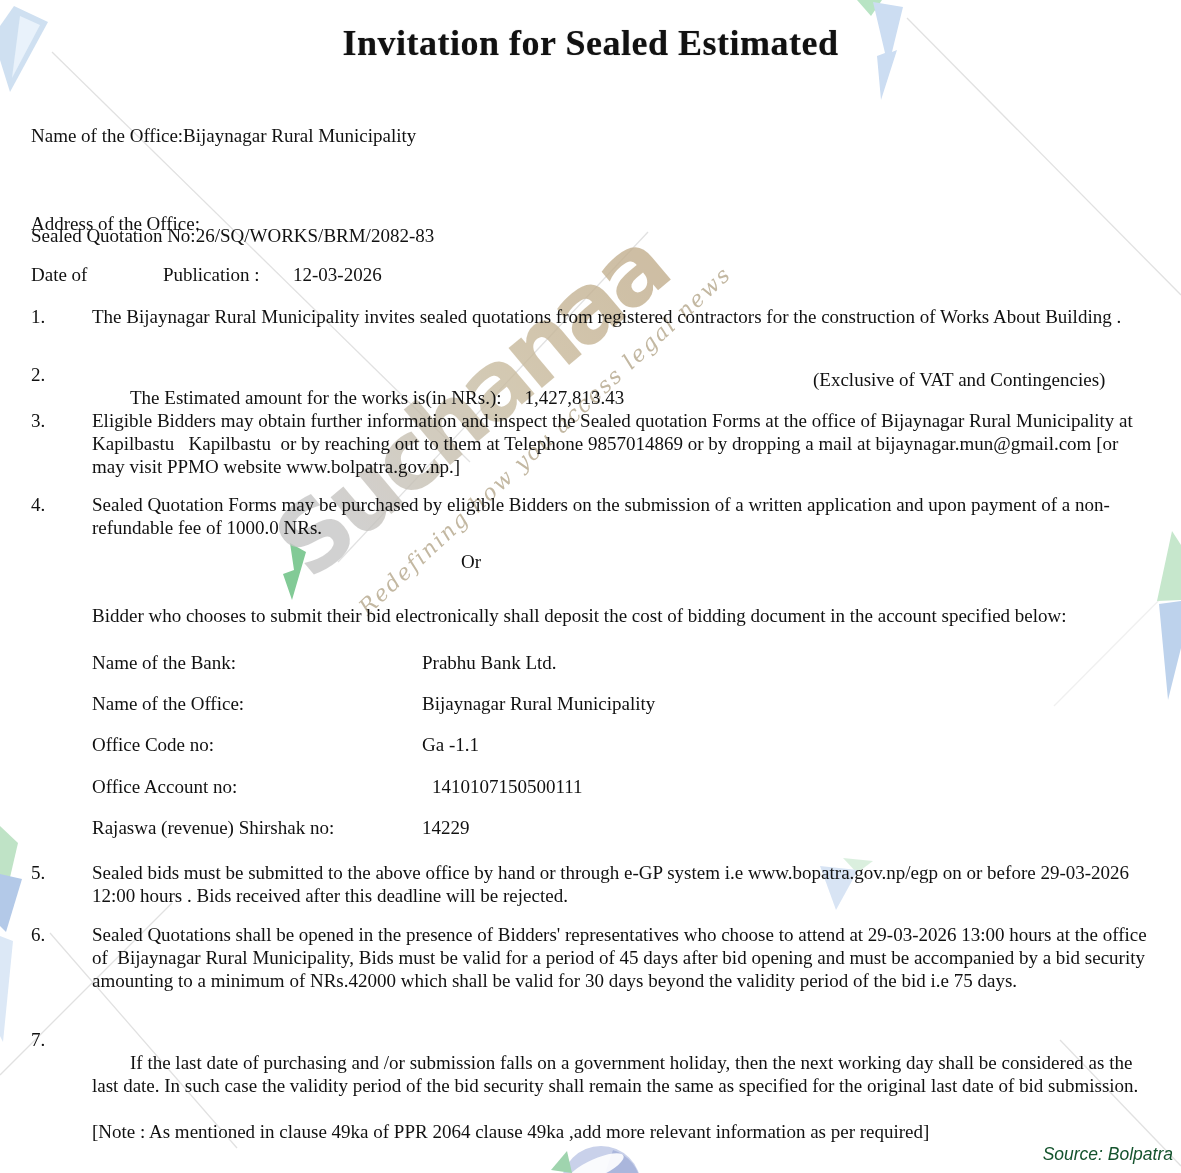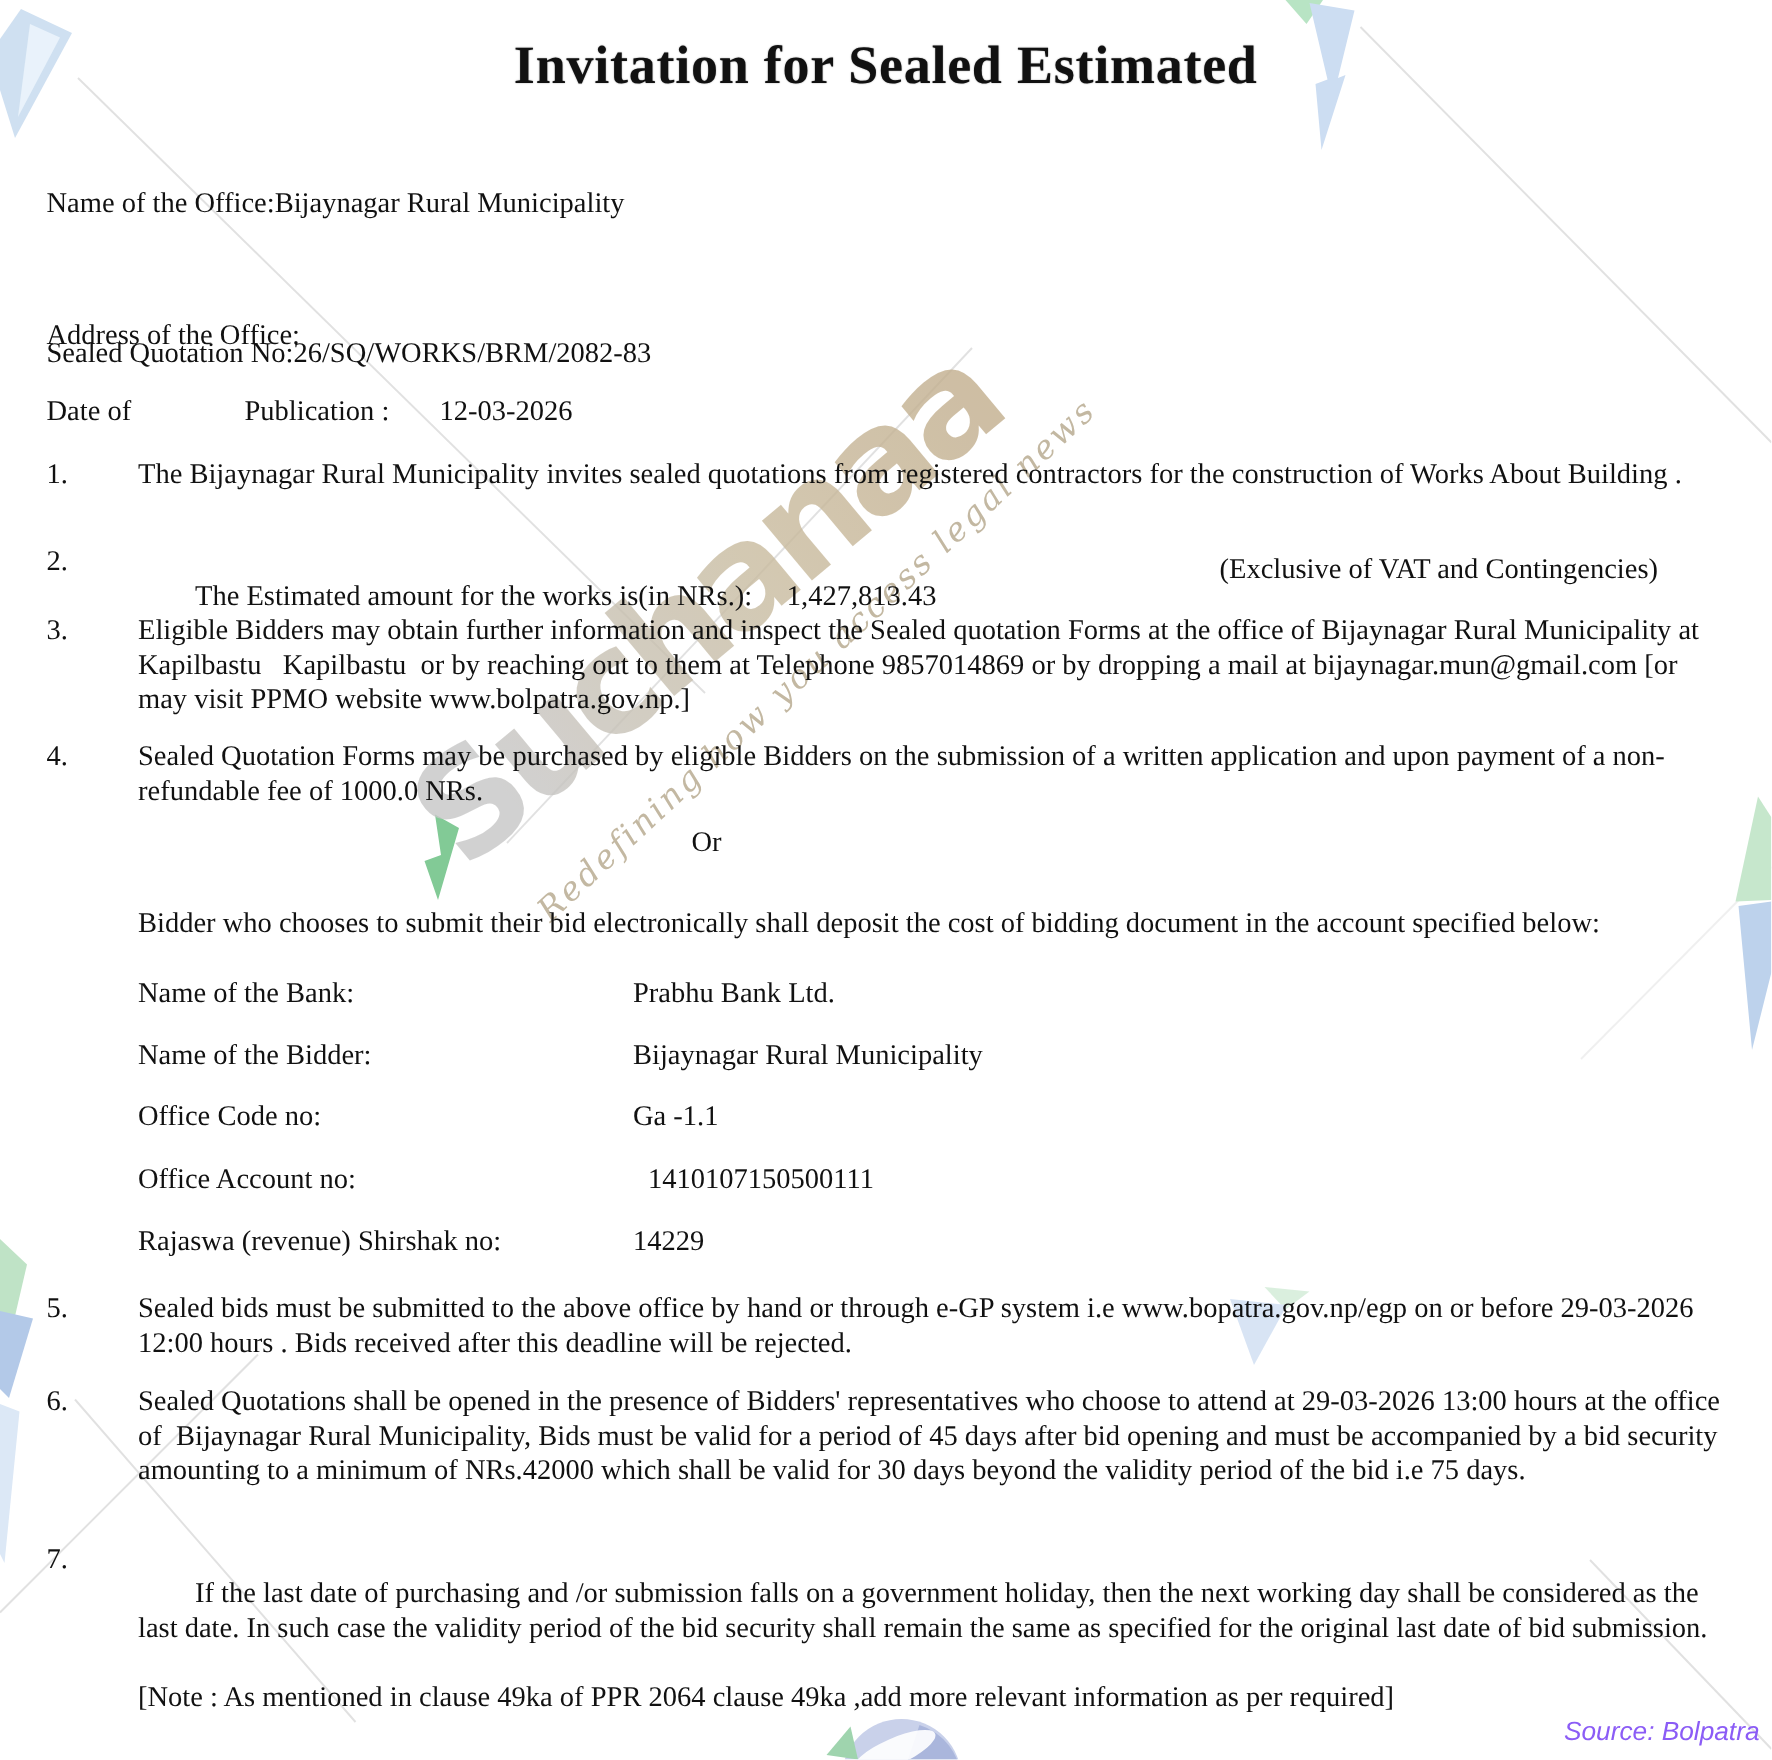--- a/index.html
+++ b/index.html
@@ -53,21 +53,21 @@
   .num-item .txt{white-space:pre-wrap;position:relative;}
   .amount{display:inline-block;margin-left:23px;white-space:nowrap;}
   .note-right{position:absolute;left:721px;top:5px;white-space:nowrap;}
   .or-sep{left:461px;top:551px;font-size:19px;}
   .bank-row{left:92px;width:1061px;display:grid;grid-template-columns:330px 1fr;
     font-size:19px;line-height:23px;}
   .item7-note{white-space:pre-wrap;}
   .source{
     right:8px;top:1144px;
     font-family:"Liberation Sans", sans-serif;font-style:italic;
-    font-size:17.5px;color:#8b5cf6;white-space:nowrap;
+    font-size:17.5px;color:#14532d;white-space:nowrap;
   }
 </style>
 </head>
 <body>
 
 <div class="page">
 
   <svg class="deco-svg" width="1181" height="1173" viewBox="0 0 1181 1173">
 
     <g stroke="#dcdcdc" stroke-width="1.3" opacity="0.85">
@@ -160,21 +160,21 @@
 
     <div class="abs or-sep">Or</div>
 
     <div class="abs bank-row" style="top:651px;">
       <span>Name of the Bank:</span>
       <span>Prabhu Bank Ltd.</span>
     </div>
 
     <div class="abs line" style="left:92px;top:604px;width:1070px;">Bidder who chooses to submit their bid electronically shall deposit the cost of bidding document in the account specified below:</div>
     <div class="abs bank-row" style="top:692px;">
-      <span>Name of the Bidder:</span>
+      <span>Name of the Office:</span>
       <span>Bijaynagar Rural Municipality</span>
     </div>
     <div class="abs bank-row" style="top:733px;">
       <span>Office Code no:</span>
       <span>Ga -1.1</span>
     </div>
     <div class="abs bank-row" style="top:775px;gap:10px;">
       <span>Office Account no:</span>
       <span>1410107150500111</span>
     </div>

